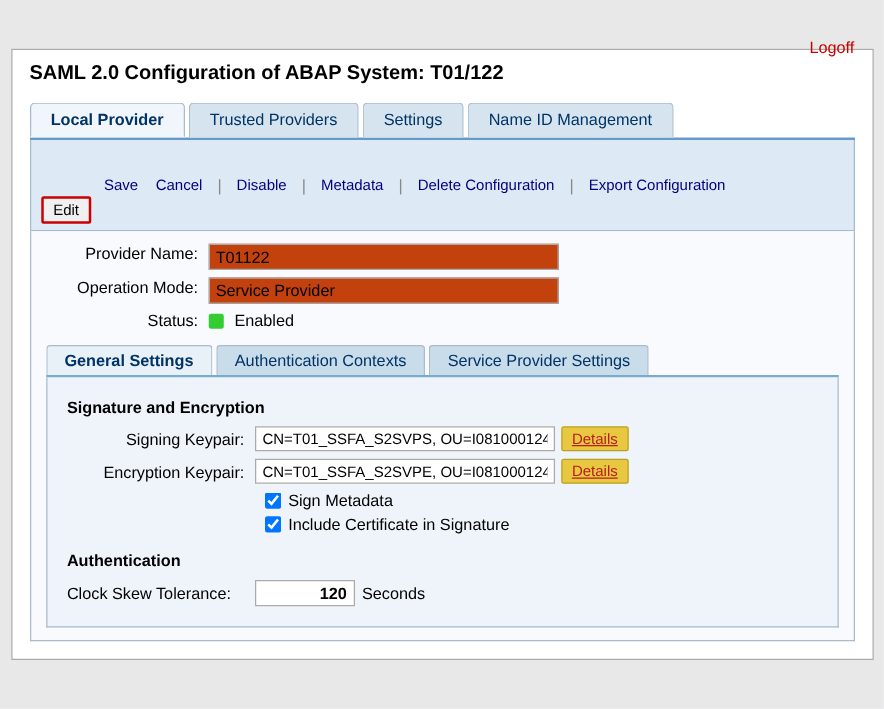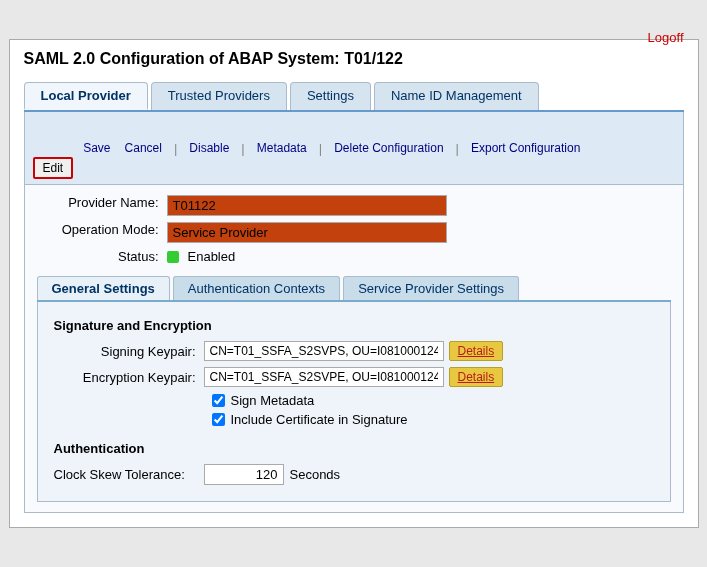--- a/index.html
+++ b/index.html
@@ -218,20 +218,21 @@
       flex-shrink: 0;
     }
     .clock-input {
       border: 1px solid #aaa;
       padding: 2px 5px;
       font-size: 13px;
       background: #fff;
       width: 80px;
       text-align: right;
       color: #000;
+      font-weight: bold;
     }
     .clock-unit {
       margin-left: 6px;
       font-size: 13px;
     }
   </style>
 </head>
 <body>
 
 <div class="main-container">

